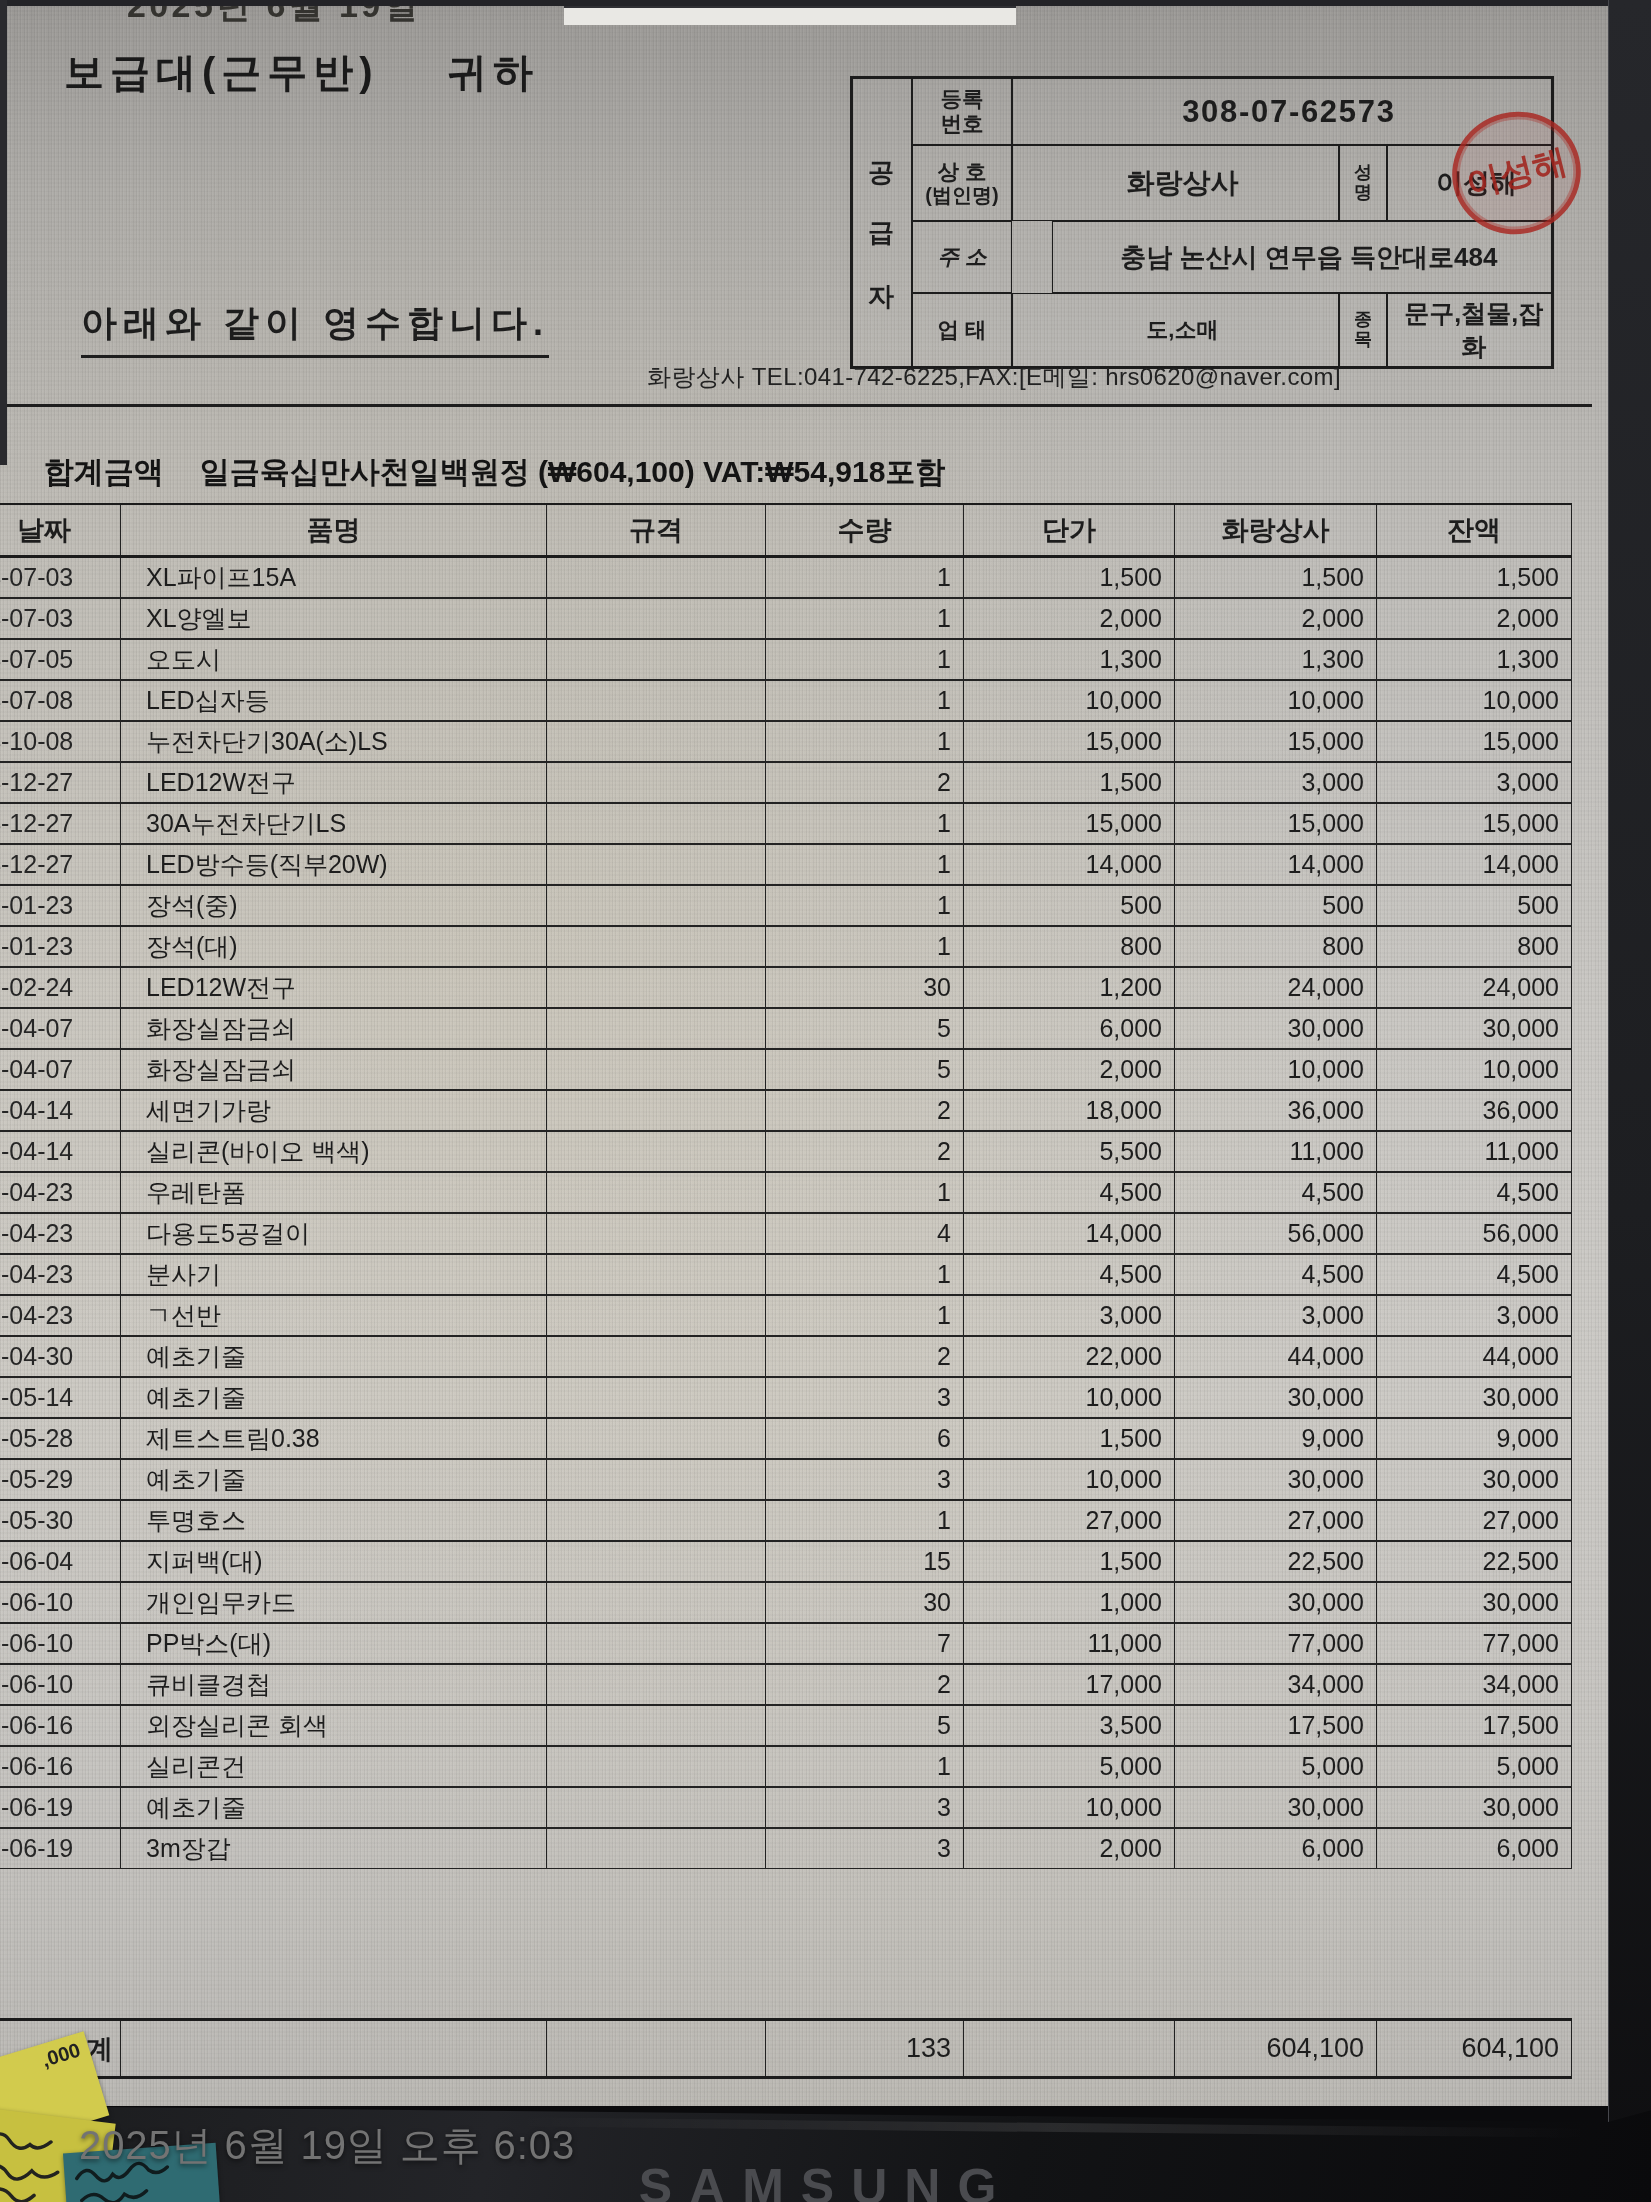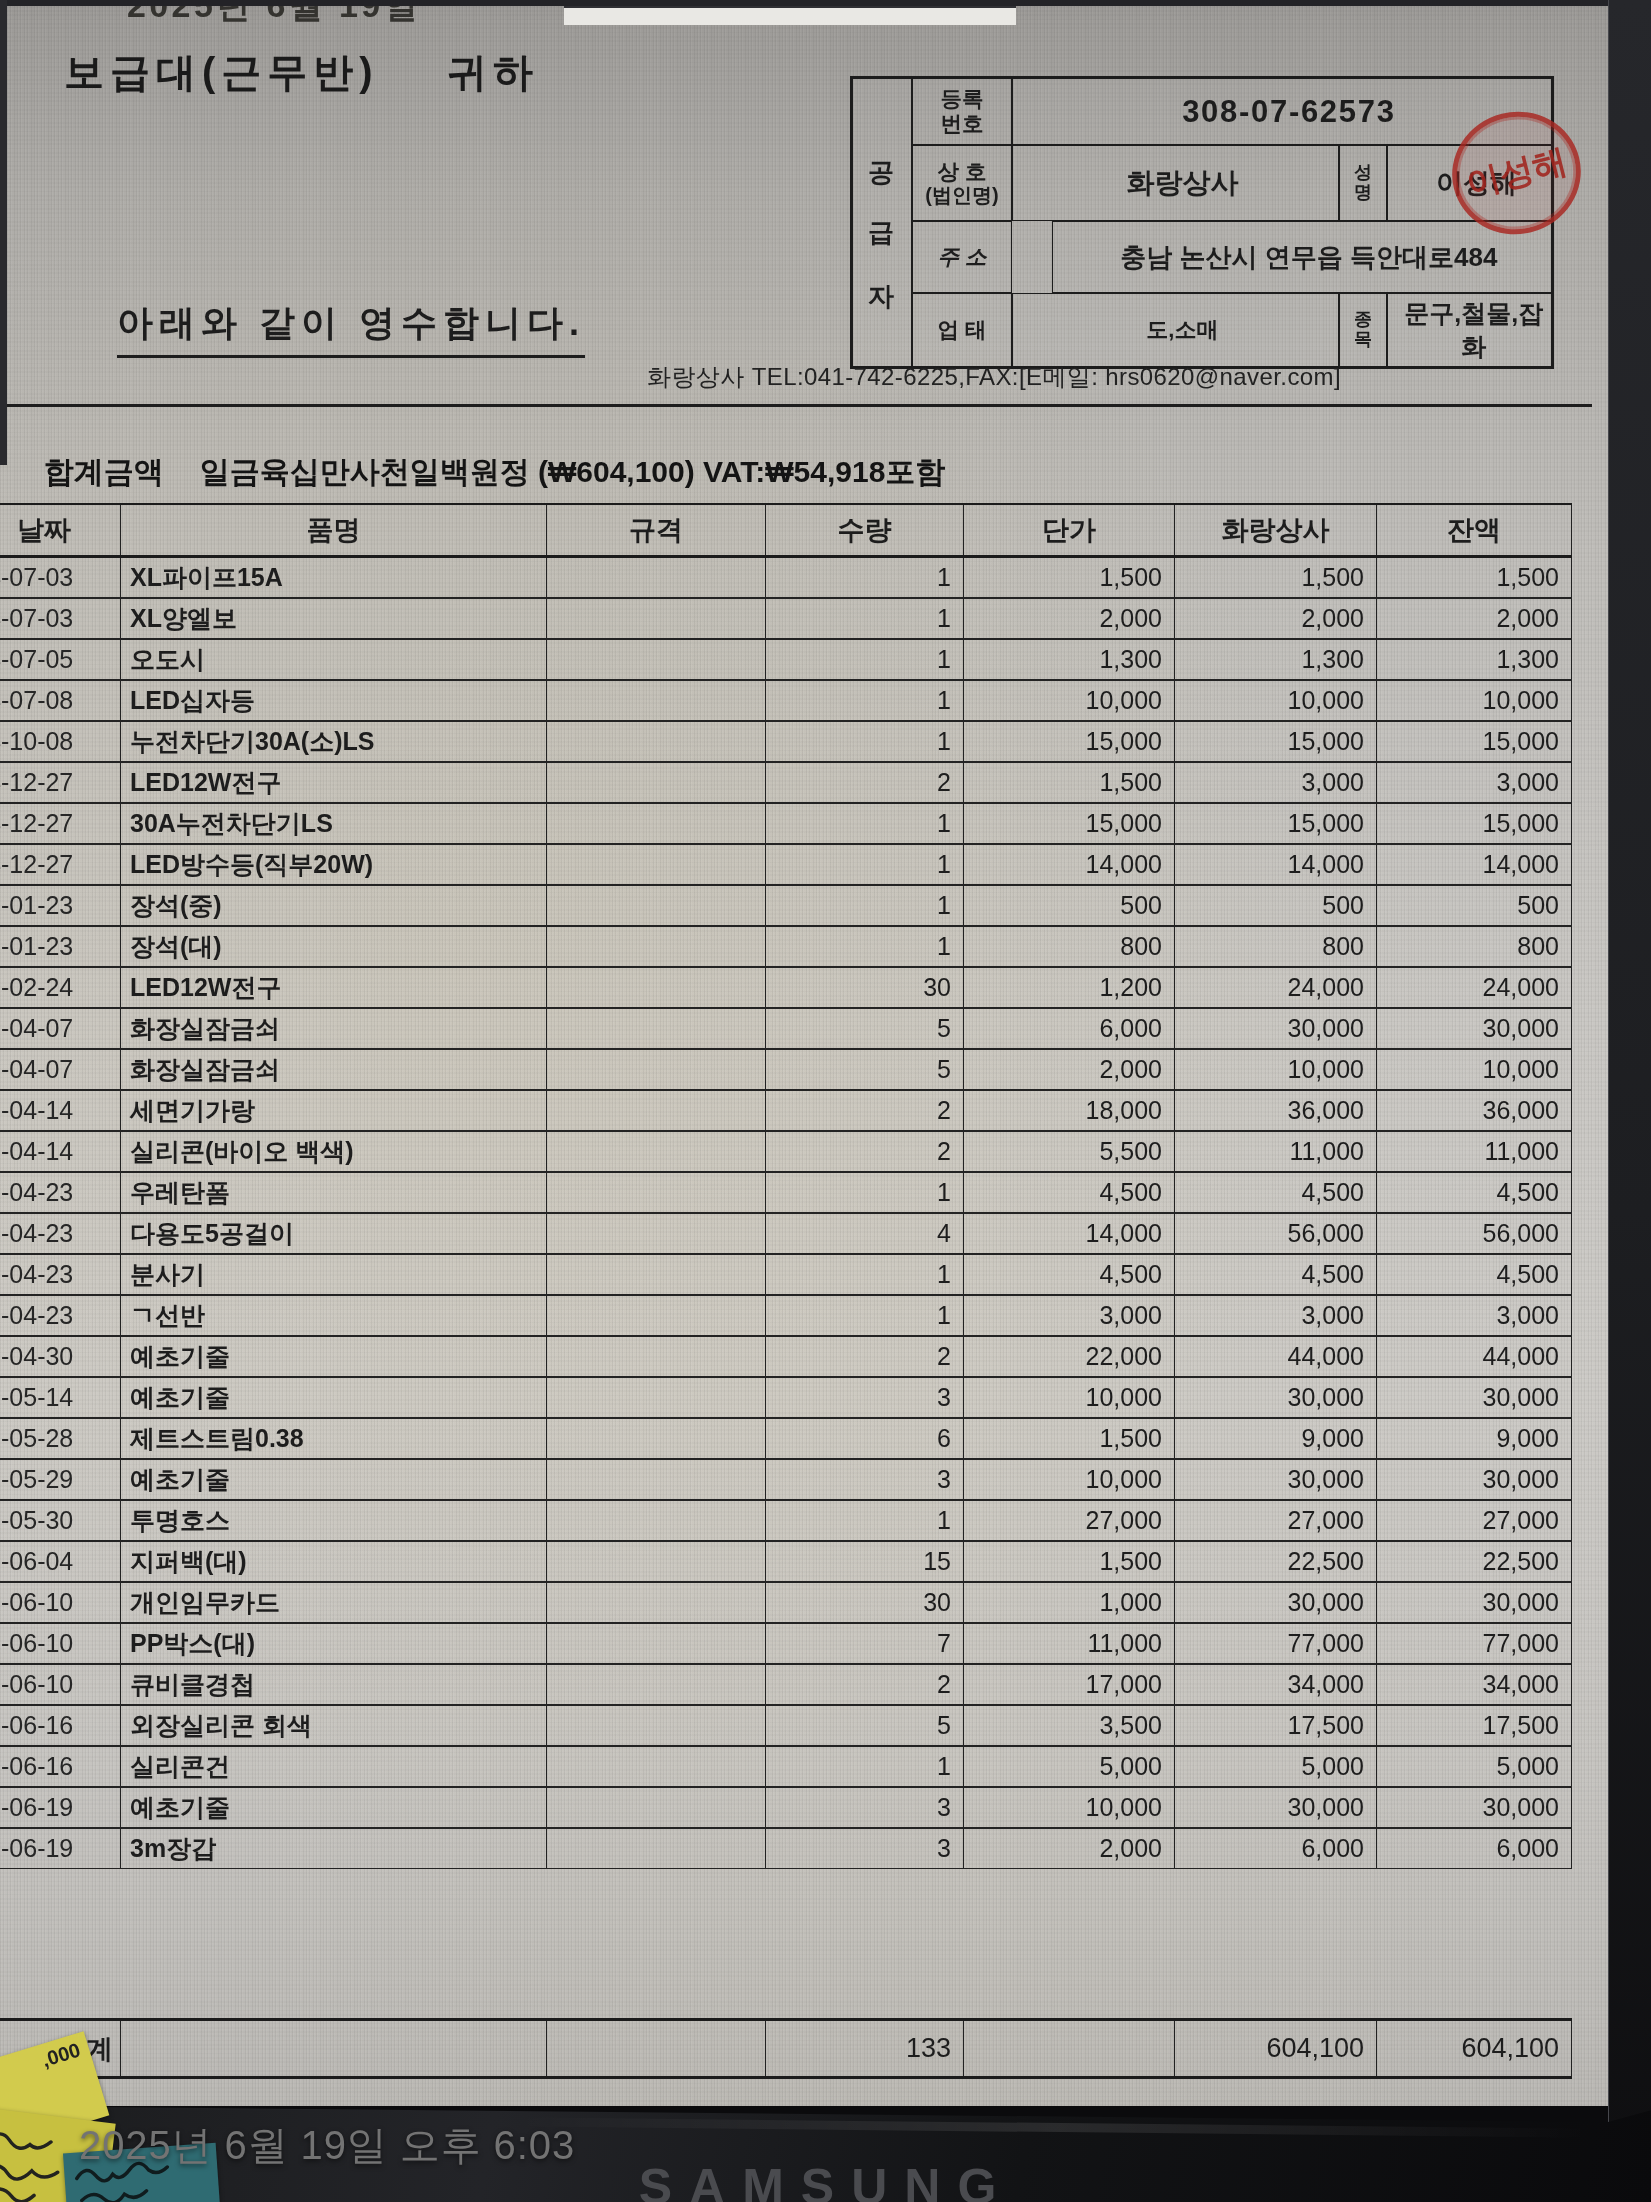--- a/index.html
+++ b/index.html
@@ -37,35 +37,35 @@
   .lab small{font-size:20px;font-weight:bold;}
   .val{justify-content:flex-start;padding-left:13.8px;font-weight:bold;}
   .reg-val{grid-column:3/6;font-size:31px;letter-spacing:1.7px;font-weight:bold;}
   .addr-val{grid-column:3/6;font-size:26px;margin-left:40px;}
   .name-lab{flex-direction:column;font-size:18px;font-weight:bold;line-height:1.1;}
   .stamp{position:absolute;left:1452px;top:112px;width:119px;height:112px;border:5.2px solid rgba(168,40,34,.82);border-radius:50%;
     box-shadow:inset 0 0 0 2.6px rgba(168,40,34,.35);display:flex;align-items:center;justify-content:center;
     transform:rotate(-14deg);color:rgba(160,36,30,.88);font-size:34px;font-weight:bold;background:rgba(190,60,50,.07);}
 
   .receipt-line{position:absolute;left:81px;top:299px;font-size:36px;font-weight:bold;letter-spacing:6px;
-    border-bottom:3.4px solid #1d1d1d;padding-bottom:6.9px;margin-left:36px;}
+    border-bottom:3.4px solid #1d1d1d;padding-bottom:6.9px;}
   .contact-line{position:absolute;left:647px;top:361px;font-size:24px;color:#222;letter-spacing:0.4px;}
 
   .divider{position:absolute;left:0;top:404px;width:1592px;height:2.6px;background:#1e1e1e;}
   .grand-line{position:absolute;left:10.3px;top:418px;font-size:30px;font-weight:bold;color:#141414;white-space:pre;}
   .grand-line .amt{margin-left:36px;}
 
   
   table{border-collapse:collapse;table-layout:fixed;}
   .items{position:absolute;left:-33px;top:503px;width:1605px;}
   .items th,.items td,.totals td{border:1.7px solid #222;}
   .items thead th{height:48px;font-size:27px;font-weight:bold;border-bottom:3.4px solid #1b1b1b;border-top:2.6px solid #1b1b1b;}
   .items tbody td{height:37px;font-size:25px;border-top:2.6px solid #232323;}
   .c-date{font-size:23px;padding-left:5.2px;color:#262626;text-align:left;}
-  .c-item{padding-left:9px;text-align:left;font-weight:bold;}
+  .c-item{padding-left:25px;text-align:left;}
   .c-num{text-align:right;padding-right:12px;}
   .totals{position:absolute;left:-33px;top:2018px;width:1605px;}
   .totals td{height:53px;font-size:27px;border-top:3.4px solid #1b1b1b;border-bottom:3.4px solid #1b1b1b;}
   .t-label{font-weight:bold;letter-spacing:40px;padding-left:3.4px;text-align:left;white-space:nowrap;}
 
   
   .bezel-right{position:absolute;left:1608px;top:0;width:44px;height:2203px;
     background:linear-gradient(180deg,#26272b 0%,#1d1e21 55%,#0e0e10 100%);border-left:1.7px solid #46474c;}
   .bezel-bottom{position:absolute;left:0;top:2069px;width:1652px;height:133px;
     clip-path:polygon(0 37px,1608px 53px,1652px 41px,1652px 133px,0 133px);

